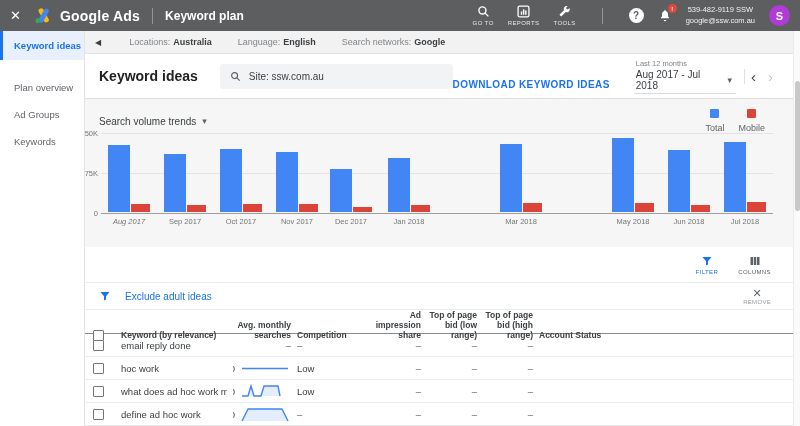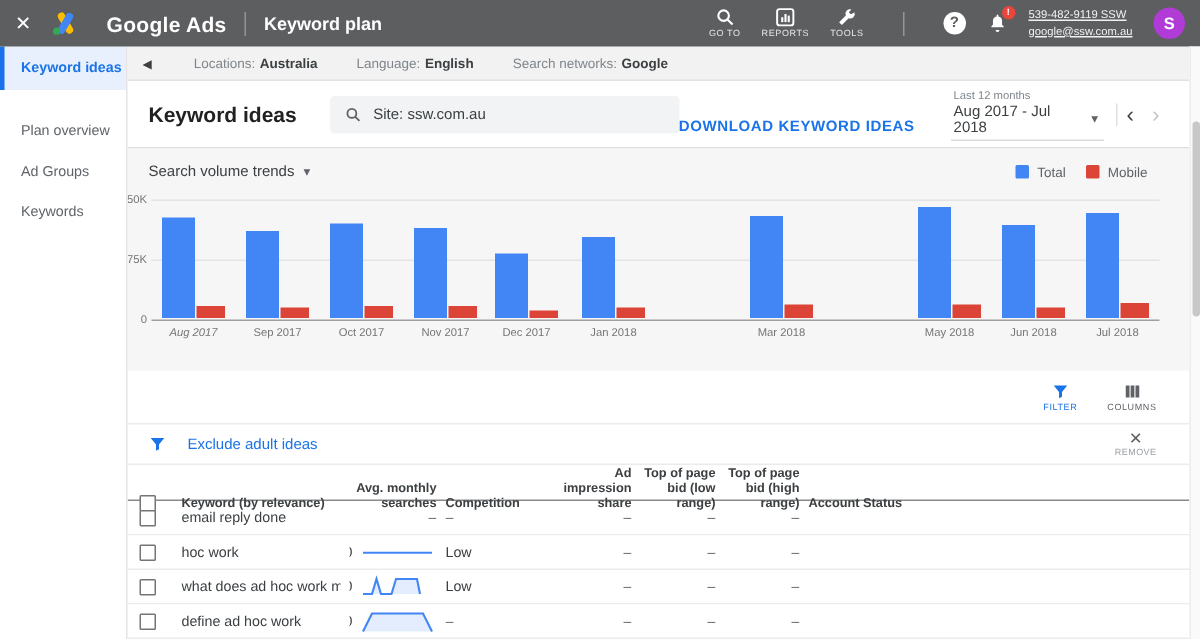--- a/index.html
+++ b/index.html
@@ -4,33 +4,33 @@
 <style>
   * { margin:0; padding:0; box-sizing:border-box; }
   html,body { width:800px; height:426px; overflow:hidden; background:#fff;
     font-family:"Liberation Sans","DejaVu Sans",sans-serif; }
   .screen { position:relative; width:800px; height:426px; overflow:hidden; background:#fff; }
 
   
   .topbar { position:absolute; top:0; left:0; width:800px; height:31px; background:#5c5e60;
     display:flex; align-items:center; color:#fff; padding:0 10px; z-index:20; }
   .close-x { font-size:13px; color:#fff; width:24px; cursor:pointer; }
-  .brand { display:flex; align-items:center; gap:18px; }
+  .brand { display:flex; align-items:center; gap:7px; }
   .brand-name { font-size:14px; font-weight:700; letter-spacing:.2px; }
   .tb-divider { width:1px; height:16px; background:rgba(255,255,255,.35); margin:0 12px; }
   .page-title { font-size:12px; font-weight:700; color:#fff; }
   .tb-right { margin-left:auto; display:flex; align-items:center; gap:14px; }
   .tb-action { display:flex; flex-direction:column; align-items:center; gap:2px; cursor:pointer; }
   .tb-action-label { font-size:6px; letter-spacing:.4px; color:#e8e8e8; }
   .help-circle { width:15px; height:15px; border-radius:50%; background:#fff; color:#5c5e60;
     font-size:10px; font-weight:700; display:flex; align-items:center; justify-content:center; cursor:pointer; }
   .bell-wrap { position:relative; cursor:pointer; }
   .bell-badge { position:absolute; top:-4px; right:-5px; width:9px; height:9px; border-radius:50%;
     background:#e8453c; color:#fff; font-size:6px; font-weight:700; display:flex; align-items:center; justify-content:center; }
-  .account { text-align:left; font-size:7.5px; line-height:1.35; color:#f1f1f1;text-decoration:underline; }
+  .account { text-align:center; font-size:7.5px; line-height:1.35; color:#f1f1f1; }
   .avatar { width:21px; height:21px; border-radius:50%; background:#b03bd6; color:#fff; font-size:11px;
     font-weight:700; display:flex; align-items:center; justify-content:center; cursor:pointer; }
 
   
   .sidebar { position:absolute; top:31px; left:0; width:85px; height:395px; background:#fff;
     border-right:1px solid #e4e4e4; z-index:10; }
   .side-item { font-size:9.5px; color:#5f6368; padding:8px 0 8px 11px; cursor:pointer; border-left:3px solid transparent; }
   .side-item.active { background:#e8f0fe; color:#1a73e8; border-left:3px solid #1a73e8; font-weight:700;
     margin-bottom:14px; padding-top:9px; padding-bottom:9px; }
 
@@ -58,21 +58,21 @@
   .caret { font-size:9px; color:#5f6368; }
   .chev { font-size:15px; padding:0 6px; cursor:pointer; line-height:1; }
   .chev.prev { color:#3c4043; border-left:1px solid #e0e0e0; margin-left:8px; }
   .chev.next { color:#c3c6ca; }
 
   
   .chart-section { height:148px; background:#f6f6f6; position:relative; }
   .chart-head { display:flex; align-items:center; padding:10px 14px 0 14px; }
   .cs-dropdown { font-size:10px; color:#3c4043; display:flex; align-items:center; gap:6px; cursor:pointer; }
   .legend { margin-left:auto; display:flex; align-items:center; gap:14px; margin-right:14px; }
-  .legend-item { display:flex; align-items:center; gap:5px; font-size:9px; color:#5f6368; }
+  .legend-item { display:flex; align-items:center; gap:5px; font-size:9px; color:#5f6368;flex-direction:column; }
   .legend-swatch { width:9px; height:9px; border-radius:1px; }
   .plot-wrap { position:absolute; left:0; top:34px; width:700px; height:108px; }
   .ylabels { position:absolute; left:0; top:0; width:14px; height:80px; }
   .ylabels div { position:absolute; right:1px; font-size:7.5px; color:#757575; transform:translateY(-50%); }
   .plot { position:absolute; left:16px; top:0; width:672px; height:80px; }
   .gridline { position:absolute; left:0; width:100%; height:1px; background:#e3e3e3; }
   .gridline.zero { background:#9e9e9e; }
   .bar-group { position:absolute; bottom:0; height:100%; }
   .bars { position:absolute; bottom:1px; left:7px; display:flex; align-items:flex-end; }
   .bar-total { width:22px; background:#4285f4; }

